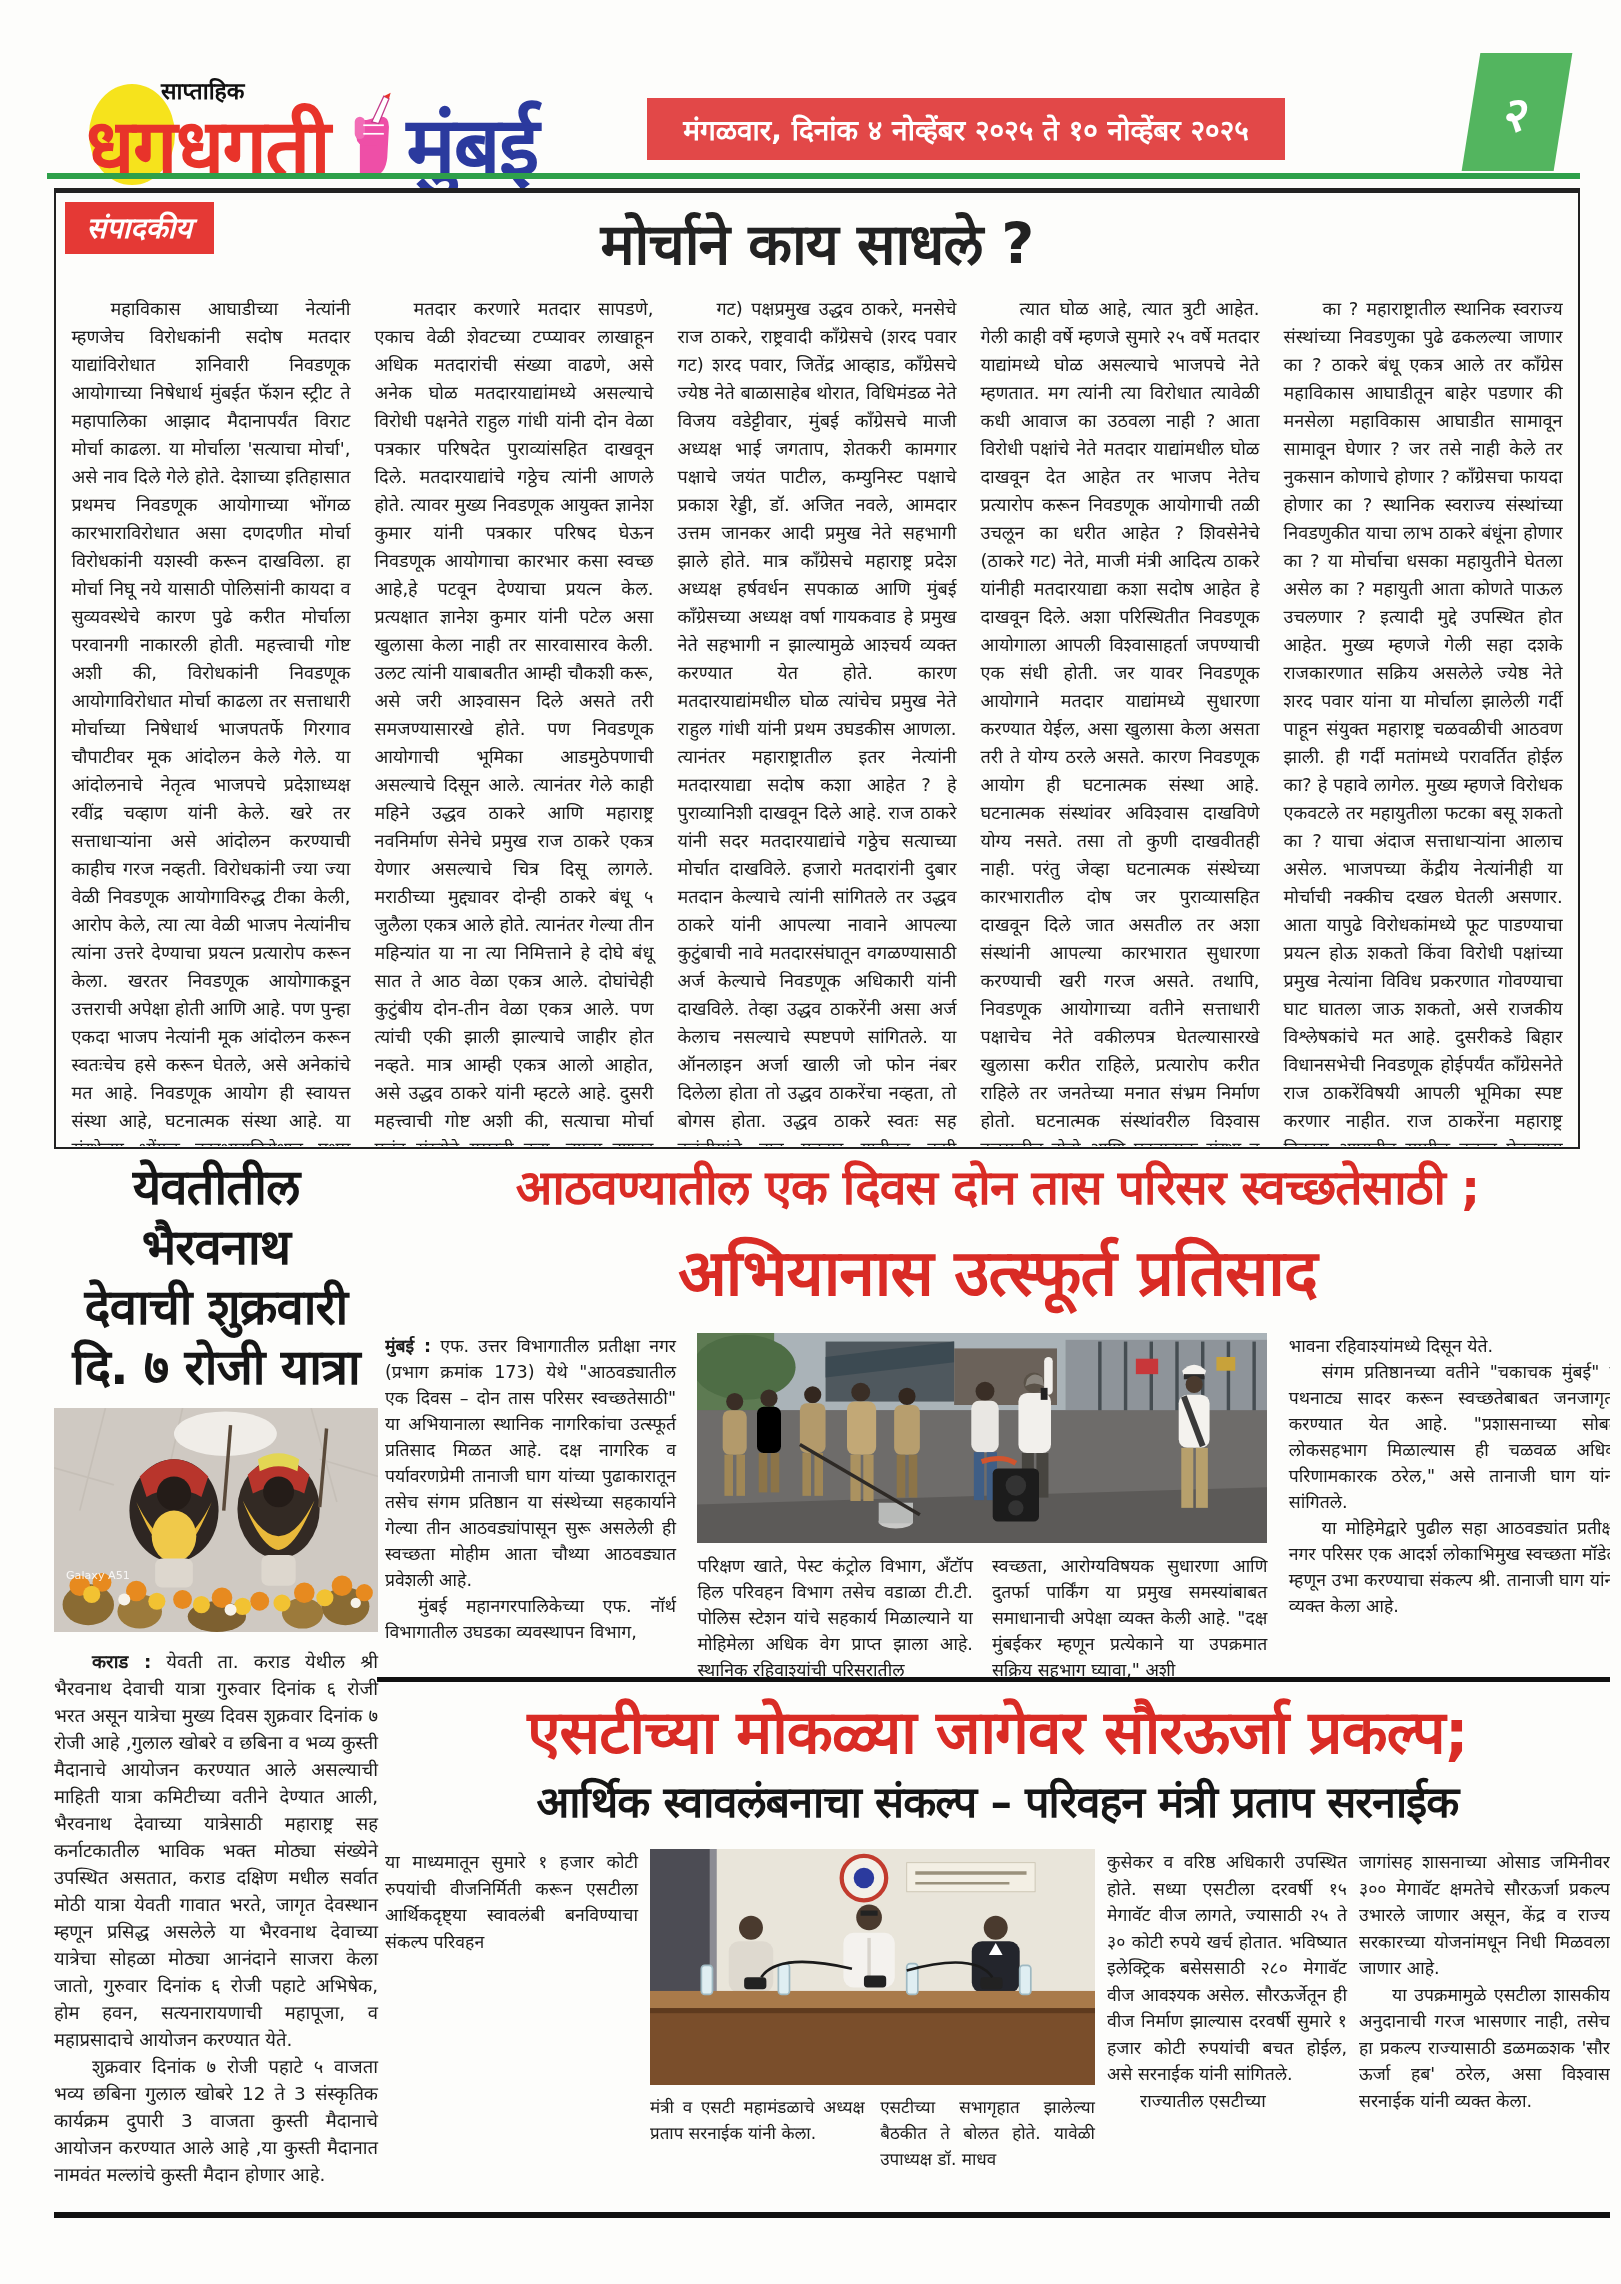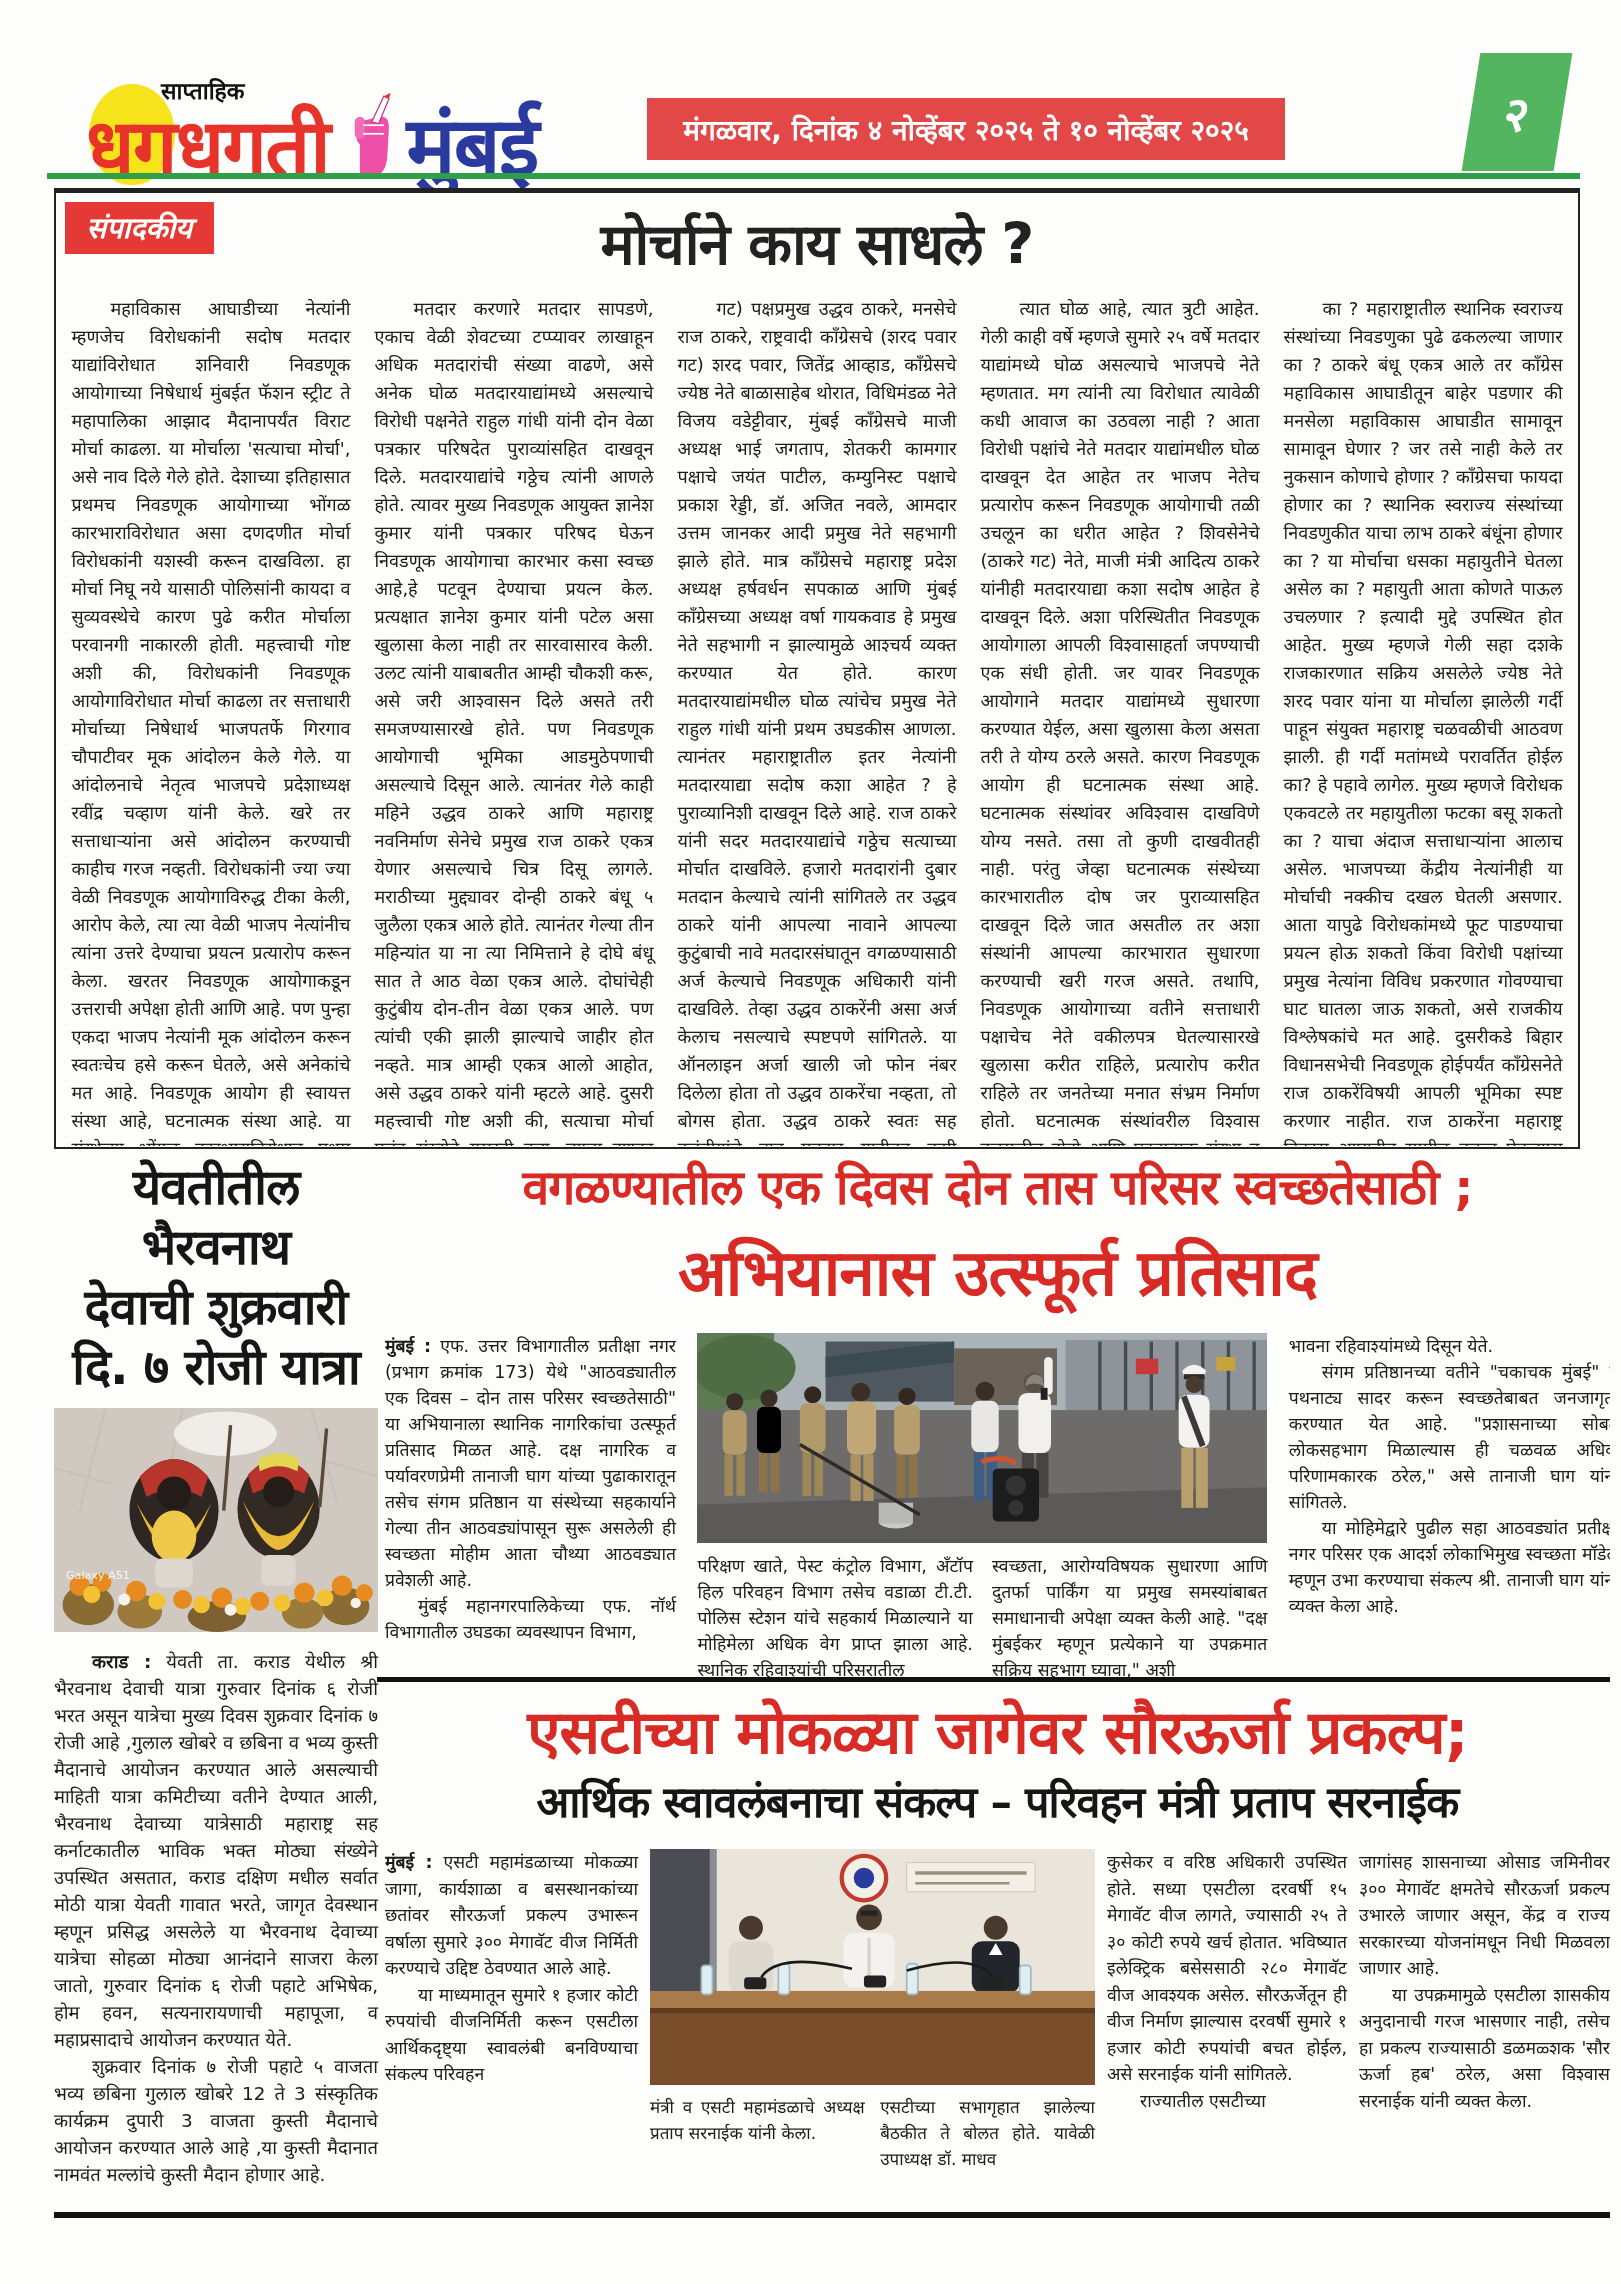--- a/index.html
+++ b/index.html
@@ -177,21 +177,21 @@
         </g>
       <text x="14" y="200" font-size="13" fill="#ffffff" opacity="0.85">Galaxy A51</text>
     </svg>
     <div class="yatra-body">
       <p><span class="dl">कराड :</span> <span>येवती ता. कराड येथील श्री भैरवनाथ देवाची यात्रा गुरुवार दिनांक ६ रोजी भरत असून यात्रेचा मुख्य दिवस शुक्रवार दिनांक ७ रोजी आहे ,गुलाल खोबरे व छबिना व भव्य कुस्ती मैदानाचे आयोजन करण्यात आले असल्याची माहिती यात्रा कमिटीच्या वतीने देण्यात आली, भैरवनाथ देवाच्या यात्रेसाठी महाराष्ट्र सह कर्नाटकातील भाविक भक्त मोठ्या संख्येने उपस्थित असतात, कराड दक्षिण मधील सर्वात मोठी यात्रा येवती गावात भरते, जागृत देवस्थान म्हणून प्रसिद्ध असलेले या भैरवनाथ देवाच्या यात्रेचा सोहळा मोठ्या आनंदाने साजरा केला जातो, गुरुवार दिनांक ६ रोजी पहाटे अभिषेक, होम हवन, सत्यनारायणाची महापूजा, व महाप्रसादाचे आयोजन करण्यात येते.</span></p>
       <p>शुक्रवार दिनांक ७ रोजी पहाटे ५ वाजता भव्य छबिना गुलाल खोबरे 12 ते 3 संस्कृतिक कार्यक्रम दुपारी 3 वाजता कुस्ती मैदानाचे आयोजन करण्यात आले आहे ,या कुस्ती मैदानात नामवंत मल्लांचे कुस्ती मैदान होणार आहे.</p>
     </div>
   </div>
 
   <div class="swach">
-    <div class="swach-h1">वगळण्यातील एक दिवस दोन तास परिसर स्वच्छतेसाठी ;</div>
+    <div class="swach-h1">आठवण्यातील एक दिवस दोन तास परिसर स्वच्छतेसाठी ;</div>
     <div class="swach-h2">अभियानास उत्स्फूर्त प्रतिसाद</div>
     <div class="swach-body">
       <div class="swach-colA">
         <p><span class="dl">मुंबई :</span> <span>एफ. उत्तर विभागातील प्रतीक्षा नगर (प्रभाग क्रमांक 173) येथे "आठवड्यातील एक दिवस – दोन तास परिसर स्वच्छतेसाठी" या अभियानाला स्थानिक नागरिकांचा उत्स्फूर्त प्रतिसाद मिळत आहे. दक्ष नागरिक व पर्यावरणप्रेमी तानाजी घाग यांच्या पुढाकारातून तसेच संगम प्रतिष्ठान या संस्थेच्या सहकार्याने गेल्या तीन आठवड्यांपासून सुरू असलेली ही स्वच्छता मोहीम आता चौथ्या आठवड्यात प्रवेशली आहे.</span></p>
         <p>मुंबई महानगरपालिकेच्या एफ. नॉर्थ विभागातील उघडका व्यवस्थापन विभाग,</p>
       </div>
       <div>
         <svg class="street-photo" viewBox="0 0 665 245" preserveAspectRatio="none">
           <rect width="665" height="245" fill="#8d9296"></rect>
           <rect x="0" y="0" width="665" height="90" fill="#aab3b8"></rect>
@@ -296,21 +296,20 @@
     </div>
   </div>
 
   <div class="mid-divider"></div>
 
   <div class="st">
     <div class="st-h">एसटीच्या मोकळ्या जागेवर सौरऊर्जा प्रकल्प;</div>
     <div class="st-sub">आर्थिक स्वावलंबनाचा संकल्प – परिवहन मंत्री प्रताप सरनाईक</div>
     <div class="st-body">
       <div class="st-col">
-        <p><span class="dl">मुंबई :</span> <span>एसटी महामंडळाच्या मोकळ्या जागा, कार्यशाळा व बसस्थानकांच्या छतांवर सौरऊर्जा प्रकल्प उभारून वर्षाला सुमारे ३०० मेगावॅट वीज निर्मिती करण्याचे उद्दिष्ट ठेवण्यात आले आहे.</span></p>
         <p>या माध्यमातून सुमारे १ हजार कोटी रुपयांची वीजनिर्मिती करून एसटीला आर्थिकदृष्ट्या स्वावलंबी बनविण्याचा संकल्प परिवहन</p>
       </div>
       <div>
         <svg class="press-photo" viewBox="0 0 520 276" preserveAspectRatio="none">
           <rect width="520" height="276" fill="#e9e5da"></rect>
           <rect x="0" y="0" width="70" height="190" fill="#4c4c54"></rect>
           <rect x="70" y="0" width="8" height="190" fill="#8c8c94"></rect>
           <circle cx="250" cy="34" r="26" fill="#f3f0e8" stroke="#c23b2e" stroke-width="5"></circle>
           <circle cx="250" cy="34" r="12" fill="#2b3a9e"></circle>
           <rect x="300" y="16" width="150" height="34" fill="#f3efe4" stroke="#c9c2b0"></rect>

